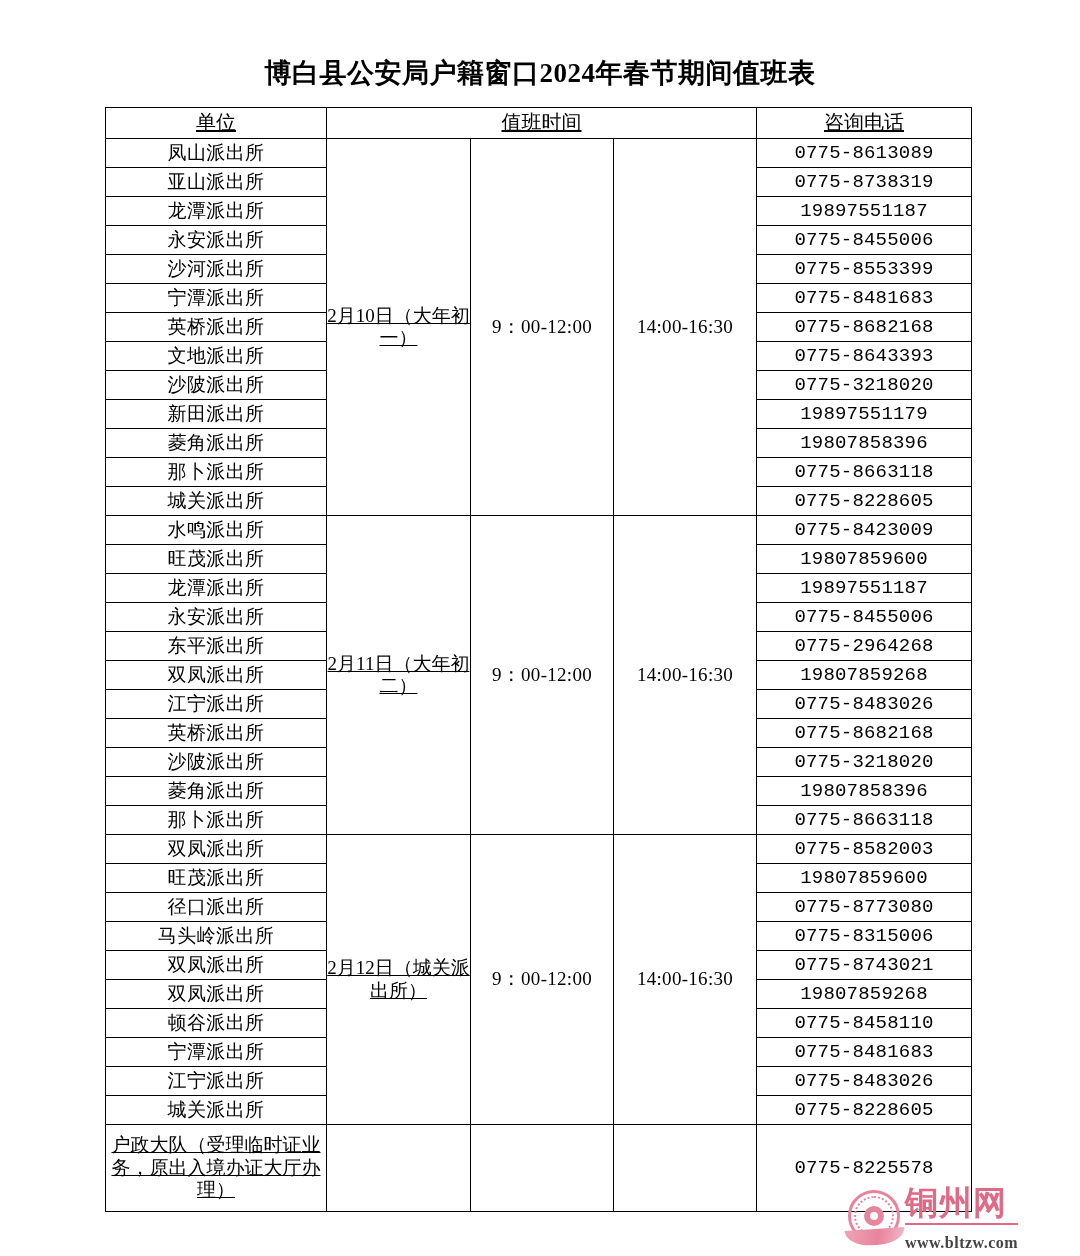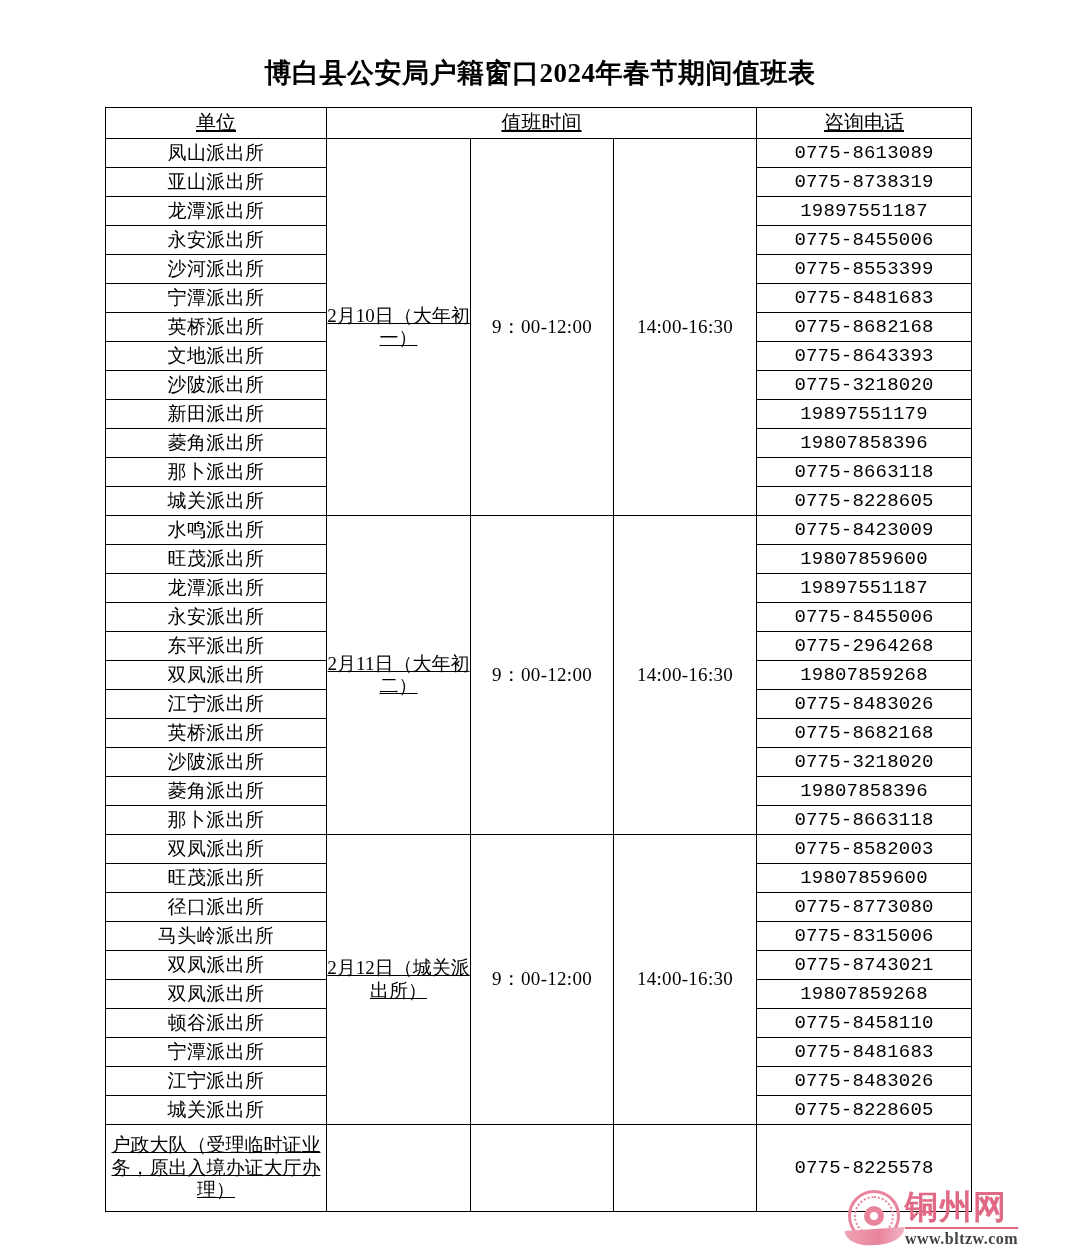--- a/index.html
+++ b/index.html
@@ -171,21 +171,21 @@
   }
   .wm-name {
     font-size: 33px;
     font-weight: bold;
     color: #e06a86;
     letter-spacing: 1px;
     font-family: "Liberation Serif", "DejaVu Serif", serif;
   }
   .wm-url {
     margin-top: 3px;
-    padding-top: 2px;
+    padding-top: 10px;
     border-top: 2px solid #e06a86;
     font-size: 16px;
     font-weight: bold;
     color: #444444;
     letter-spacing: 0.5px;
     font-family: "Liberation Serif", "DejaVu Serif", serif;
   }
 </style>
 </head>
 <body>

